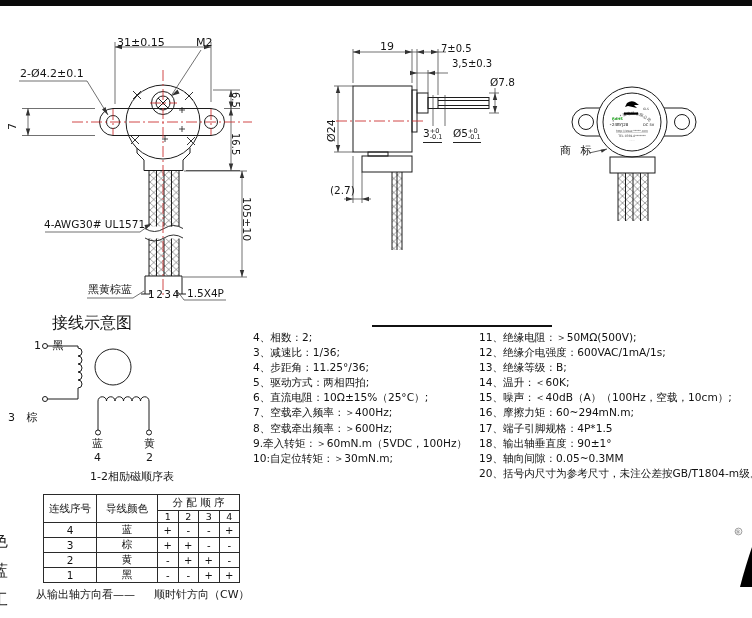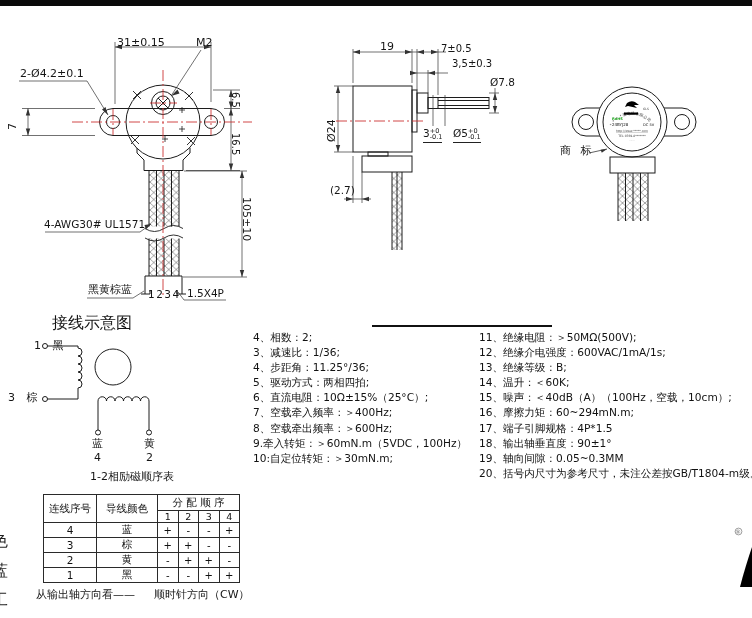--- a/index.html
+++ b/index.html
@@ -237,21 +237,21 @@
     <div class="li">15、噪声：＜40dB（A）（100Hz，空载，10cm）;</div>
     <div class="li">16、摩擦力矩：60~294mN.m;</div>
     <div class="li">17、端子引脚规格：4P*1.5</div>
     <div class="li">18、输出轴垂直度：90±1°</div>
     <div class="li">19、轴向间隙：0.05~0.3MM</div>
     <div class="li">20、括号内尺寸为参考尺寸，未注公差按GB/T1804-m级。</div>
   </div>
 
   <div class="t" style="left:52px;top:317px;font-size:16px;">接线示意图</div>
   <div class="t" style="left:2px;top:340px;letter-spacing:4px;margin-left:32px;">1 黑</div>
-  <div class="t" style="left:8px;top:392px;letter-spacing:4px;">3 棕</div>
+  <div class="t" style="left:8px;top:412px;letter-spacing:4px;">3 棕</div>
   <div class="t" style="left:92px;top:438px;">蓝</div>
   <div class="t" style="left:94px;top:452px;">4</div>
   <div class="t" style="left:144px;top:438px;">黄</div>
   <div class="t" style="left:146px;top:452px;">2</div>
   <div class="t" style="left:90px;top:471px;">1-2相励磁顺序表</div>
 
   <table class="seq">
     <tbody>
         <tr style="height:16px;">
       <td rowspan="2" style="width:52px;">连线序号</td>

